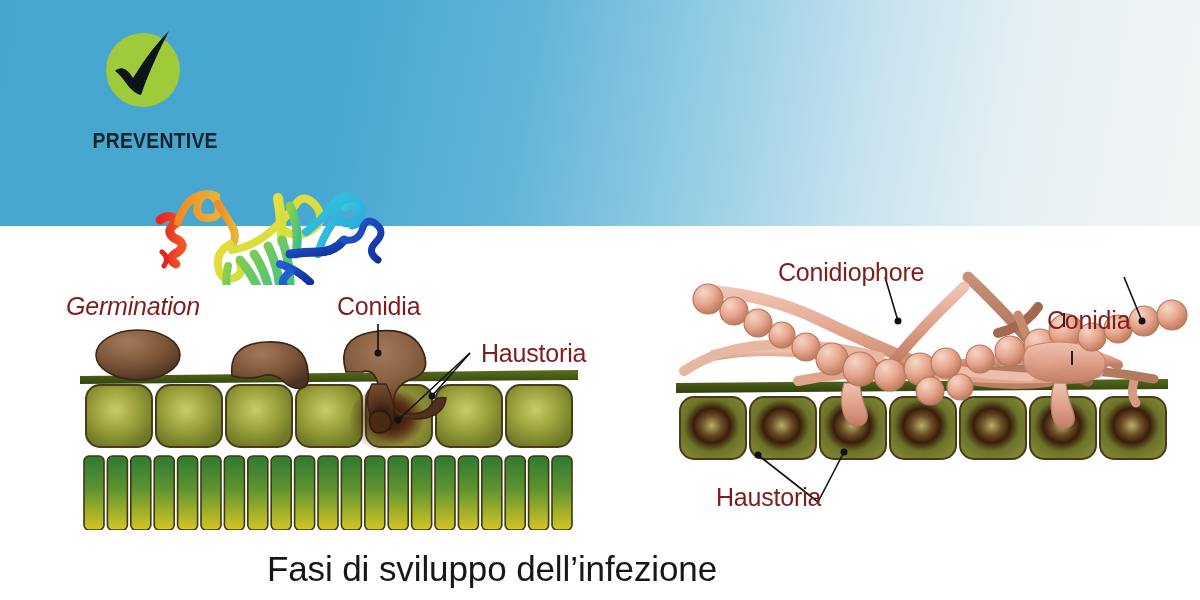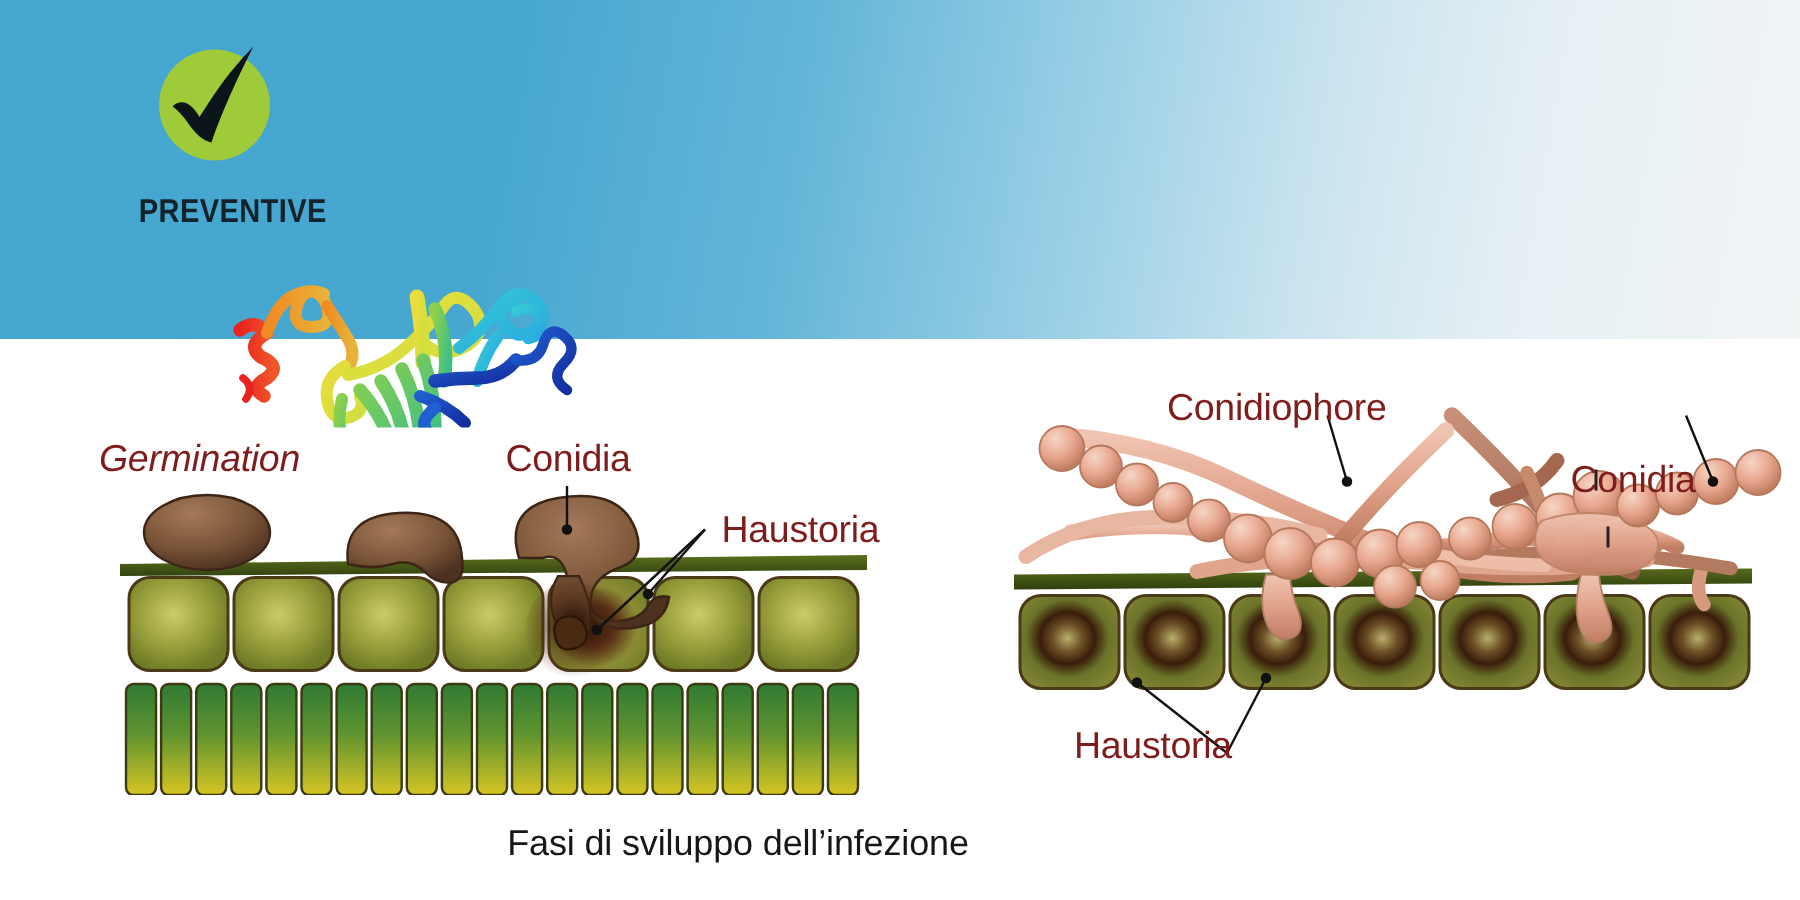--- a/index.html
+++ b/index.html
@@ -46,21 +46,21 @@
     font-size:25px;
     color:#7f1d1d;
     white-space:nowrap;
     letter-spacing:-0.2px;
   }
 
   .caption{
     position:absolute;left:0;top:549px;width:984px;
     text-align:center;
     font-family:"Liberation Sans", sans-serif;
-    font-size:24px;
+    font-size:35px;
     color:#171717;
     letter-spacing:-0.1px;
   }
 
   svg{display:block;}
 </style>
 </head>
 <body>
 
 <div id="stage">

